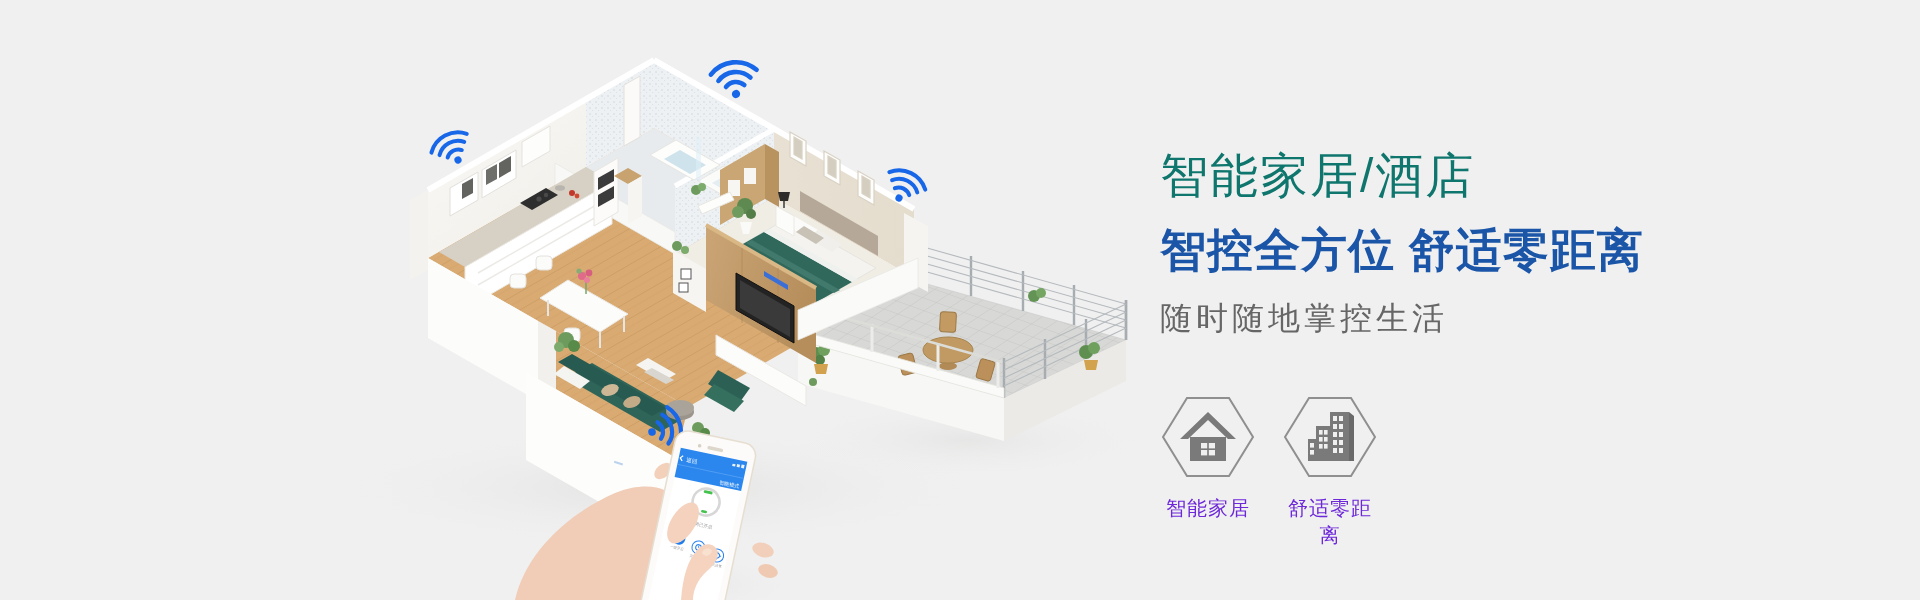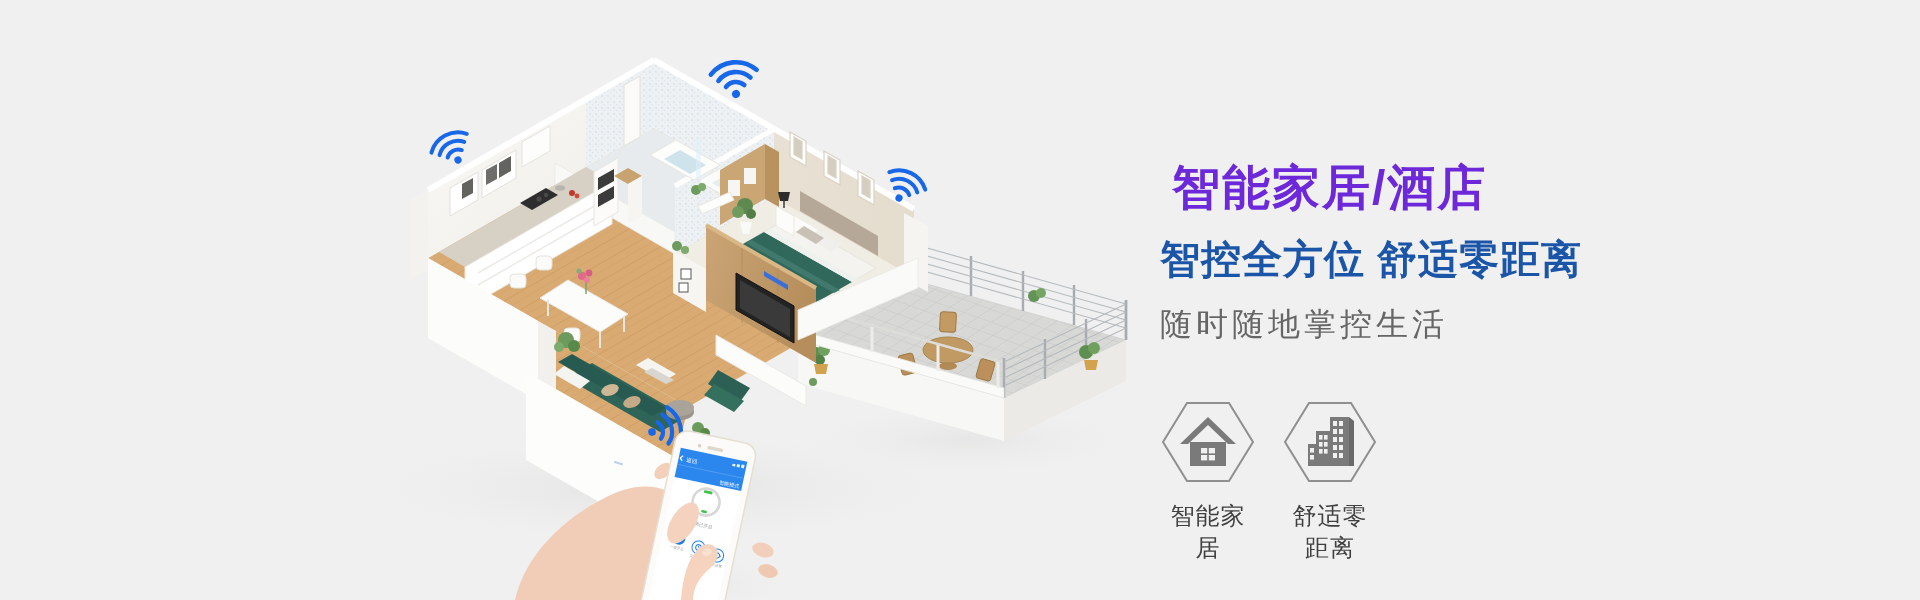--- a/index.html
+++ b/index.html
@@ -1,26 +1,26 @@
 <!DOCTYPE html>
 <html><head>
 <meta charset="utf-8">
 <style>
   html,body{margin:0;padding:0;}
   .banner{position:relative;width:1920px;height:600px;background:#f0f0f0;overflow:hidden;
           font-family:"Liberation Sans",sans-serif;}
   .illustration{position:absolute;left:228px;top:10px;width:920px;height:588px;}
   .phone-scene{position:absolute;left:455px;top:345px;width:470px;height:255px;}
   .copy{position:absolute;left:1160px;top:150px;width:620px;}
-  .copy h1{margin:12px;font-size:48px;font-weight:700;color:#6d28d9;letter-spacing:2px;line-height:1.1;}
-  .copy h2{margin:22px 0 0;font-size:40px;font-weight:bold;color:#1a55a8;letter-spacing:1px;line-height:1.1;}
+  .copy h1{margin:0;font-size:48px;font-weight:400;color:#0f766e;letter-spacing:2px;line-height:1.1;}
+  .copy h2{margin:22px 0 0;font-size:46px;font-weight:bold;color:#1a55a8;letter-spacing:1px;line-height:1.1;}
   .copy h3{margin:26px 0 0;font-size:32px;font-weight:300;color:#666666;letter-spacing:4px;line-height:1.1;}
   .features{display:flex;gap:26px;margin-top:58px;}
   .feature{width:96px;text-align:center;cursor:pointer;}
-  .feature-label{margin-top:12px;font-size:24px;color:#404040;letter-spacing:1px;font-family:Liberation Mono, monospace;}
+  .feature-label{margin-top:12px;font-size:20px;color:#6d28d9;letter-spacing:1px;font-family:Liberation Mono, monospace;}
   svg text{font-family:"Liberation Sans",sans-serif;}
 </style>
 </head>
 <body>
 
 <div class="banner">
 
   <div class="illustration">
   <svg width="920" height="588" viewBox="0 0 920 588">
     <defs>

